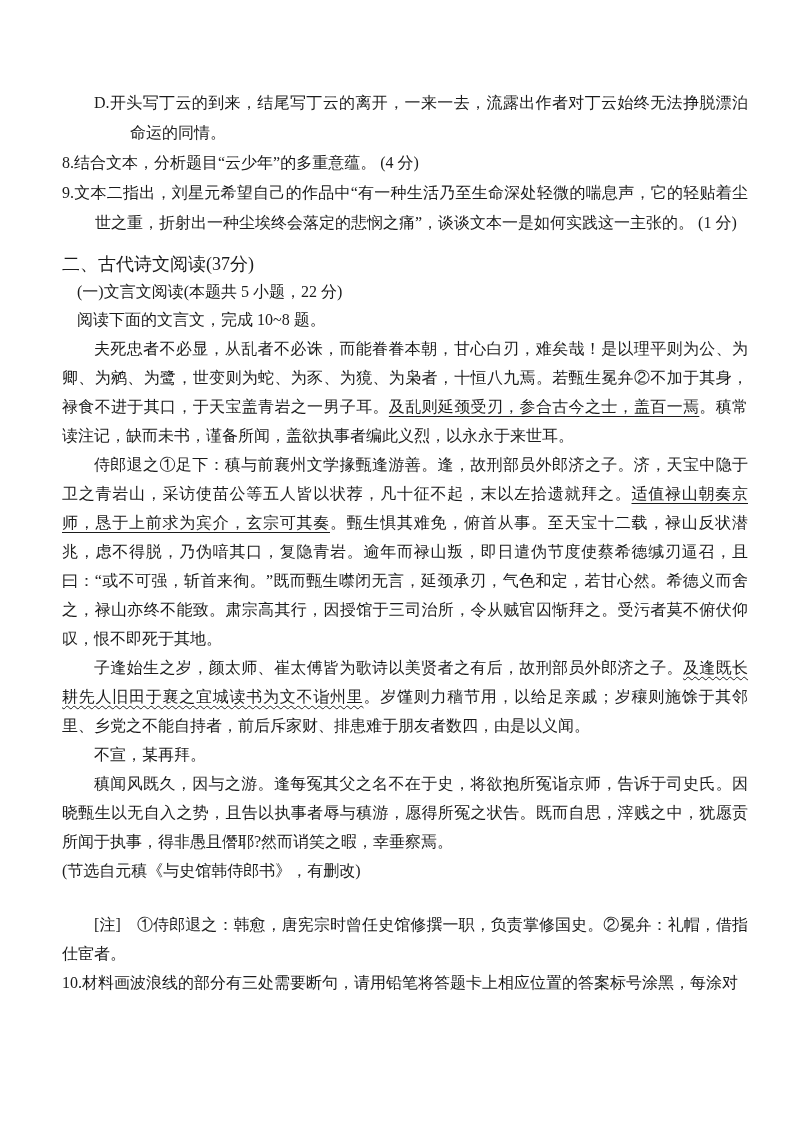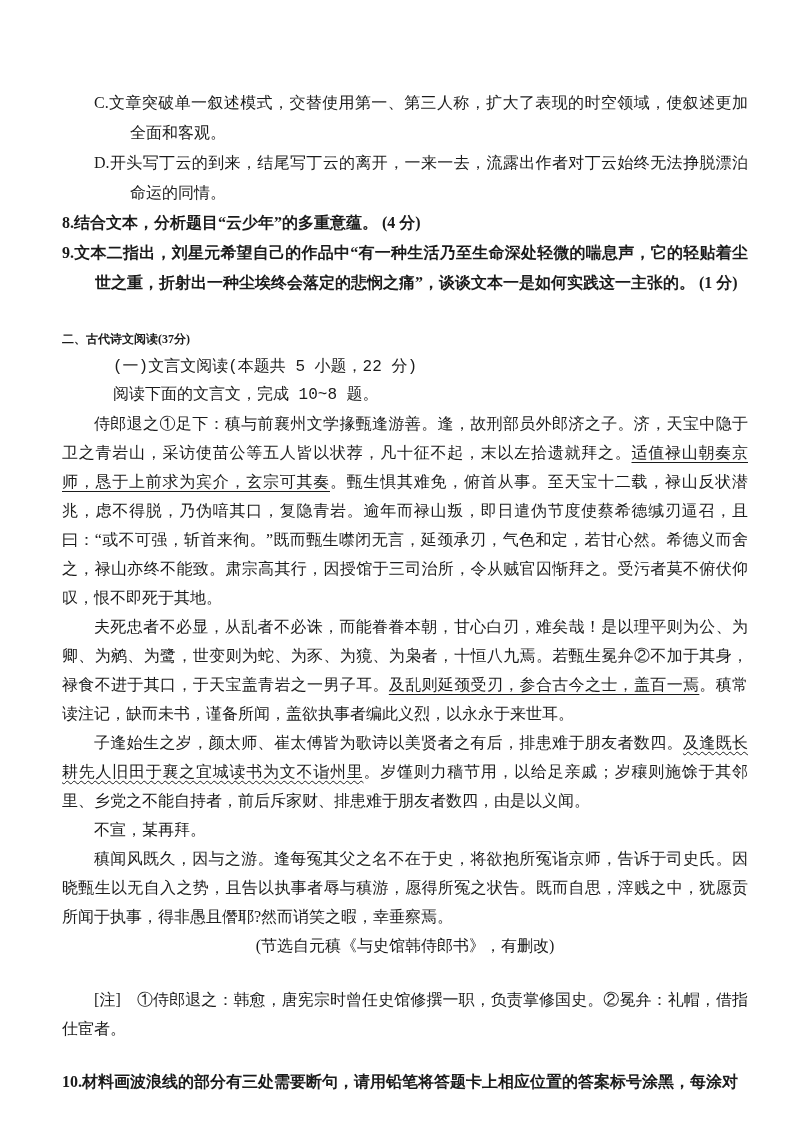--- a/index.html
+++ b/index.html
@@ -20,79 +20,76 @@
     line-height: 30px;
     padding-left: 68px;
     text-indent: -36px;
     text-align: justify;
   }
   .q {
     line-height: 30px;
     padding-left: 33px;
     text-indent: -33px;
     text-align: justify;
-    font-weight: bold;
   }
   .sec-title {
-    margin-top: 27px;
+    margin-top: 12px;
     line-height: 28px;
-    font-weight: bold;
-    font-size: 12px;
+    font-weight: normal;
+    font-size: 18px;
   }
   .sub {
-    margin-left: 51px;
+    margin-left: 15px;
     line-height: 28px;
-    font-family: Liberation Mono, monospace;
   }
   .passage p {
     line-height: 29px;
     text-align: justify;
     text-indent: 2em;
   }
   .attribution {
     line-height: 29px;
-    text-align: center;
+    text-align: left;
   }
   .note {
     margin-top: 25px;
     line-height: 29px;
     text-indent: 2em;
     text-align: justify;
   }
-  .q10 { margin-top: 24px; }
+  .q10 { margin-top: 0; }
   .u-solid {
     text-decoration: underline;
     text-decoration-thickness: 1px;
     text-underline-offset: 4px;
   }
   .u-wavy {
     text-decoration: underline wavy;
     text-decoration-thickness: 1px;
     text-underline-offset: 3px;
   }
 </style>
 </head>
 <body>
 
 <div class="page">
 
-  <p class="opt">C.文章突破单一叙述模式，交替使用第一、第三人称，扩大了表现的时空领域，使叙述更加全面和客观。</p>
   <p class="opt">D.开头写丁云的到来，结尾写丁云的离开，一来一去，流露出作者对丁云始终无法挣脱漂泊命运的同情。</p>
 
   <p class="q">8.结合文本，分析题目“云少年”的多重意蕴。 (4 分)</p>
   <p class="q">9.文本二指出，刘星元希望自己的作品中“有一种生活乃至生命深处轻微的喘息声，它的轻贴着尘世之重，折射出一种尘埃终会落定的悲悯之痛”，谈谈文本一是如何实践这一主张的。 (1 分)</p>
 
   <p class="sec-title">二、古代诗文阅读(37分)</p>
   <p class="sub">(一)文言文阅读(本题共 5 小题，22 分)</p>
   <p class="sub">阅读下面的文言文，完成 10~8 题。</p>
 
   <div class="passage">
+    <p><span>夫死忠者不必显，从乱者不必诛，而能眷眷本朝，甘心白刃，难矣哉！是以理平则为公、为卿、为鹓、为鹭，世变则为蛇、为豕、为獍、为枭者，十恒八九焉。若甄生冕弁②不加于其身，禄食不进于其口，于天宝盖青岩之一男子耳。</span><span class="u-solid">及乱则延颈受刃，参合古今之士，盖百一焉</span><span>。稹常读注记，缺而未书，谨备所闻，盖欲执事者编此义烈，以永永于来世耳。</span></p>
     <p><span>侍郎退之①足下：稹与前襄州文学掾甄逢游善。逢，故刑部员外郎济之子。济，天宝中隐于卫之青岩山，采访使苗公等五人皆以状荐，凡十征不起，末以左拾遗就拜之。</span><span class="u-solid">适值禄山朝奏京师，恳于上前求为宾介，玄宗可其奏</span><span>。甄生惧其难免，俯首从事。至天宝十二载，禄山反状潜兆，虑不得脱，乃伪喑其口，复隐青岩。逾年而禄山叛，即日遣伪节度使蔡希德缄刃逼召，且曰：“或不可强，斩首来徇。”既而甄生噤闭无言，延颈承刃，气色和定，若甘心然。希德义而舍之，禄山亦终不能致。肃宗高其行，因授馆于三司治所，令从贼官囚惭拜之。受污者莫不俯伏仰叹，恨不即死于其地。</span></p>
-    <p><span>夫死忠者不必显，从乱者不必诛，而能眷眷本朝，甘心白刃，难矣哉！是以理平则为公、为卿、为鹓、为鹭，世变则为蛇、为豕、为獍、为枭者，十恒八九焉。若甄生冕弁②不加于其身，禄食不进于其口，于天宝盖青岩之一男子耳。</span><span class="u-solid">及乱则延颈受刃，参合古今之士，盖百一焉</span><span>。稹常读注记，缺而未书，谨备所闻，盖欲执事者编此义烈，以永永于来世耳。</span></p>
-    <p><span>子逢始生之岁，颜太师、崔太傅皆为歌诗以美贤者之有后，排患难于朋友者数四。</span><span class="u-wavy">及逢既长耕先人旧田于襄之宜城读书为文不诣州里</span><span>。岁馑则力穑节用，以给足亲戚；岁穰则施馀于其邻里、乡党之不能自持者，前后斥家财、排患难于朋友者数四，由是以义闻。</span></p>
+    <p><span>子逢始生之岁，颜太师、崔太傅皆为歌诗以美贤者之有后，故刑部员外郎济之子。</span><span class="u-wavy">及逢既长耕先人旧田于襄之宜城读书为文不诣州里</span><span>。岁馑则力穑节用，以给足亲戚；岁穰则施馀于其邻里、乡党之不能自持者，前后斥家财、排患难于朋友者数四，由是以义闻。</span></p>
     <p><span>不宣，某再拜。</span></p>
     <p><span>稹闻风既久，因与之游。逢每冤其父之名不在于史，将欲抱所冤诣京师，告诉于司史氏。因晓甄生以无自入之势，且告以执事者辱与稹游，愿得所冤之状告。既而自思，滓贱之中，犹愿贡所闻于执事，得非愚且僭耶?然而诮笑之暇，幸垂察焉。</span></p>
   </div>
 
   <p class="attribution">(节选自元稹《与史馆韩侍郎书》，有删改)</p>
 
   <p class="note">[注]　①侍郎退之：韩愈，唐宪宗时曾任史馆修撰一职，负责掌修国史。②冕弁：礼帽，借指仕宦者。</p>
 
   <p class="q q10">10.材料画波浪线的部分有三处需要断句，请用铅笔将答题卡上相应位置的答案标号涂黑，每涂对</p>
 

